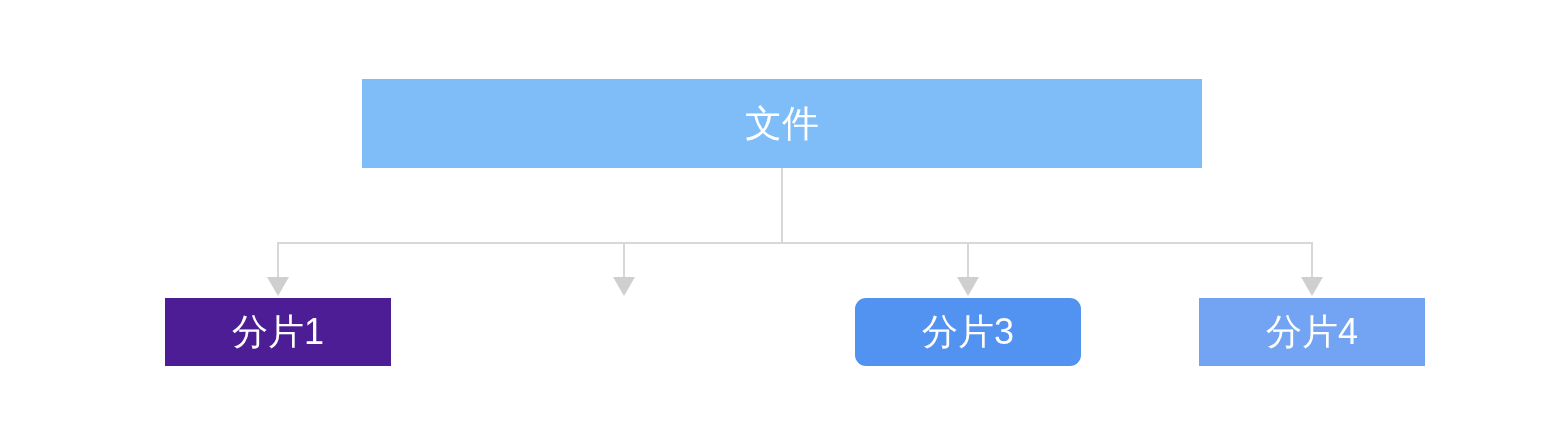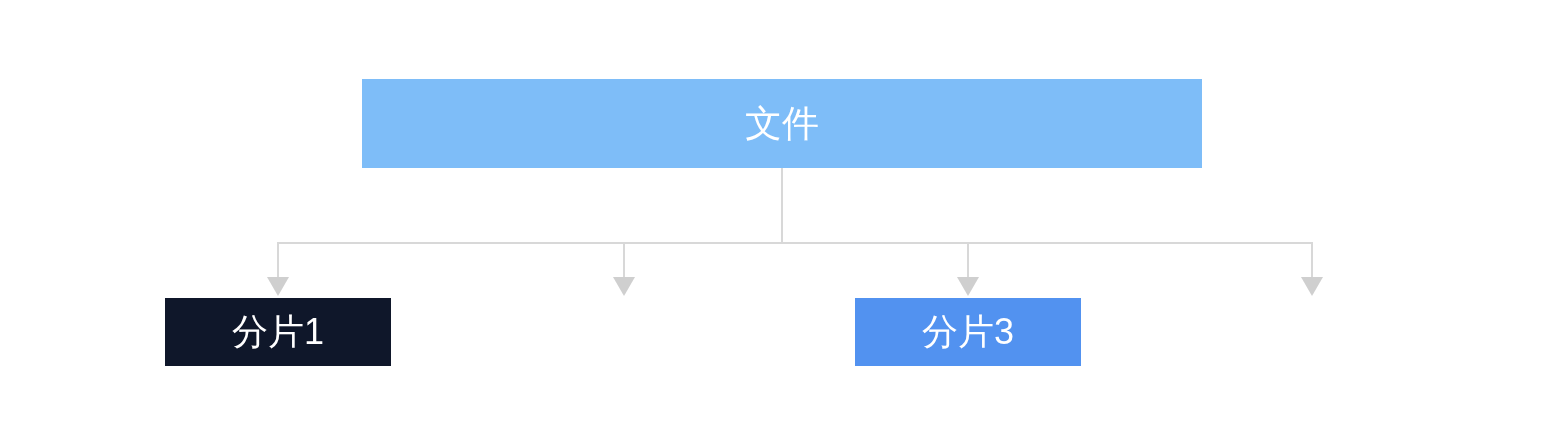--- a/index.html
+++ b/index.html
@@ -30,21 +30,21 @@
     font-size: 37px;
   }
   .shard-node {
     top: 298px;
     width: 226px;
     height: 68px;
     font-size: 36px;
   }
   .shard-1 { left: 165px; }
   .shard-2 { left: 511px; }
-  .shard-3 { left: 855px; }
+  .shard-3 { left: 855px; border-radius: 11px; }
   .shard-4 { left: 1199px; }
 
   .line {
     position: absolute;
     background: #d8d8d8;
   }
   .stem-line {
     left: 781px;
     top: 168px;
     width: 2px;
@@ -95,20 +95,23 @@
   <div class="line drop-line drop-1" style="background-color: rgb(216, 216, 216);"></div>
   <div class="line drop-line drop-2" style="background-color: rgb(216, 216, 216);"></div>
   <div class="line drop-line drop-3" style="background-color: rgb(216, 216, 216);"></div>
   <div class="line drop-line drop-4" style="background-color: rgb(216, 216, 216);"></div>
 
   <div class="arrow-down arrow-1" style="border-top-color: rgb(207, 207, 207);"></div>
   <div class="arrow-down arrow-2" style="border-top-color: rgb(207, 207, 207);"></div>
   <div class="arrow-down arrow-3" style="border-top-color: rgb(207, 207, 207);"></div>
   <div class="arrow-down arrow-4" style="border-top-color: rgb(207, 207, 207);"></div>
 
-  <div class="node shard-node shard-1" style="background-color: #0f172a; color: rgb(255, 255, 255);">
+  <div class="node shard-node shard-1" style="background-color: #4c1d95; color: rgb(255, 255, 255);">
     <span>分片1</span>
   </div>
   <div class="node shard-node shard-3" style="background-color: rgb(82, 146, 240); color: rgb(255, 255, 255);">
     <span>分片3</span>
   </div>
+  <div class="node shard-node shard-4" style="background-color: rgb(114, 164, 243); color: rgb(255, 255, 255);">
+    <span>分片4</span>
+  </div>
 
 </div>
 
 </body></html>

